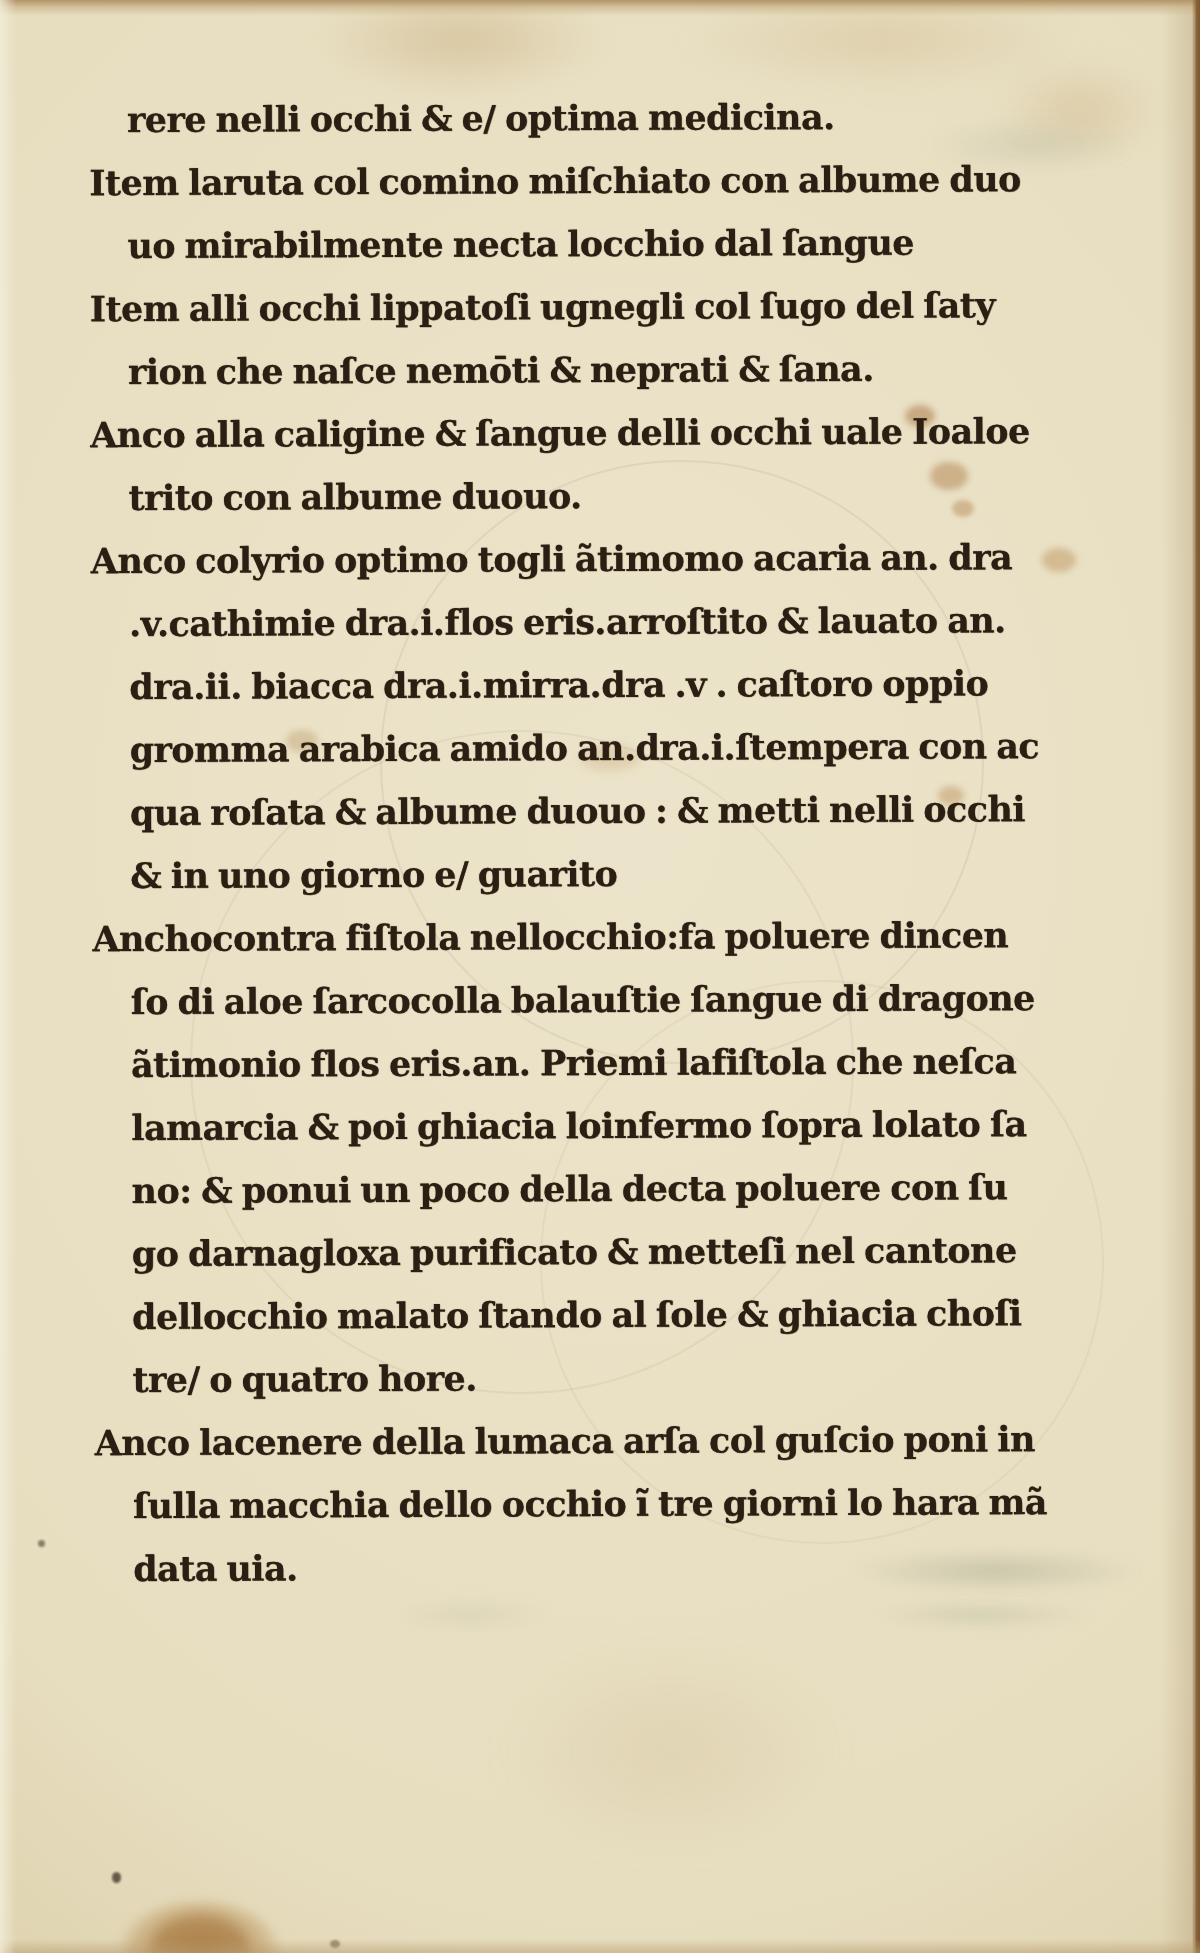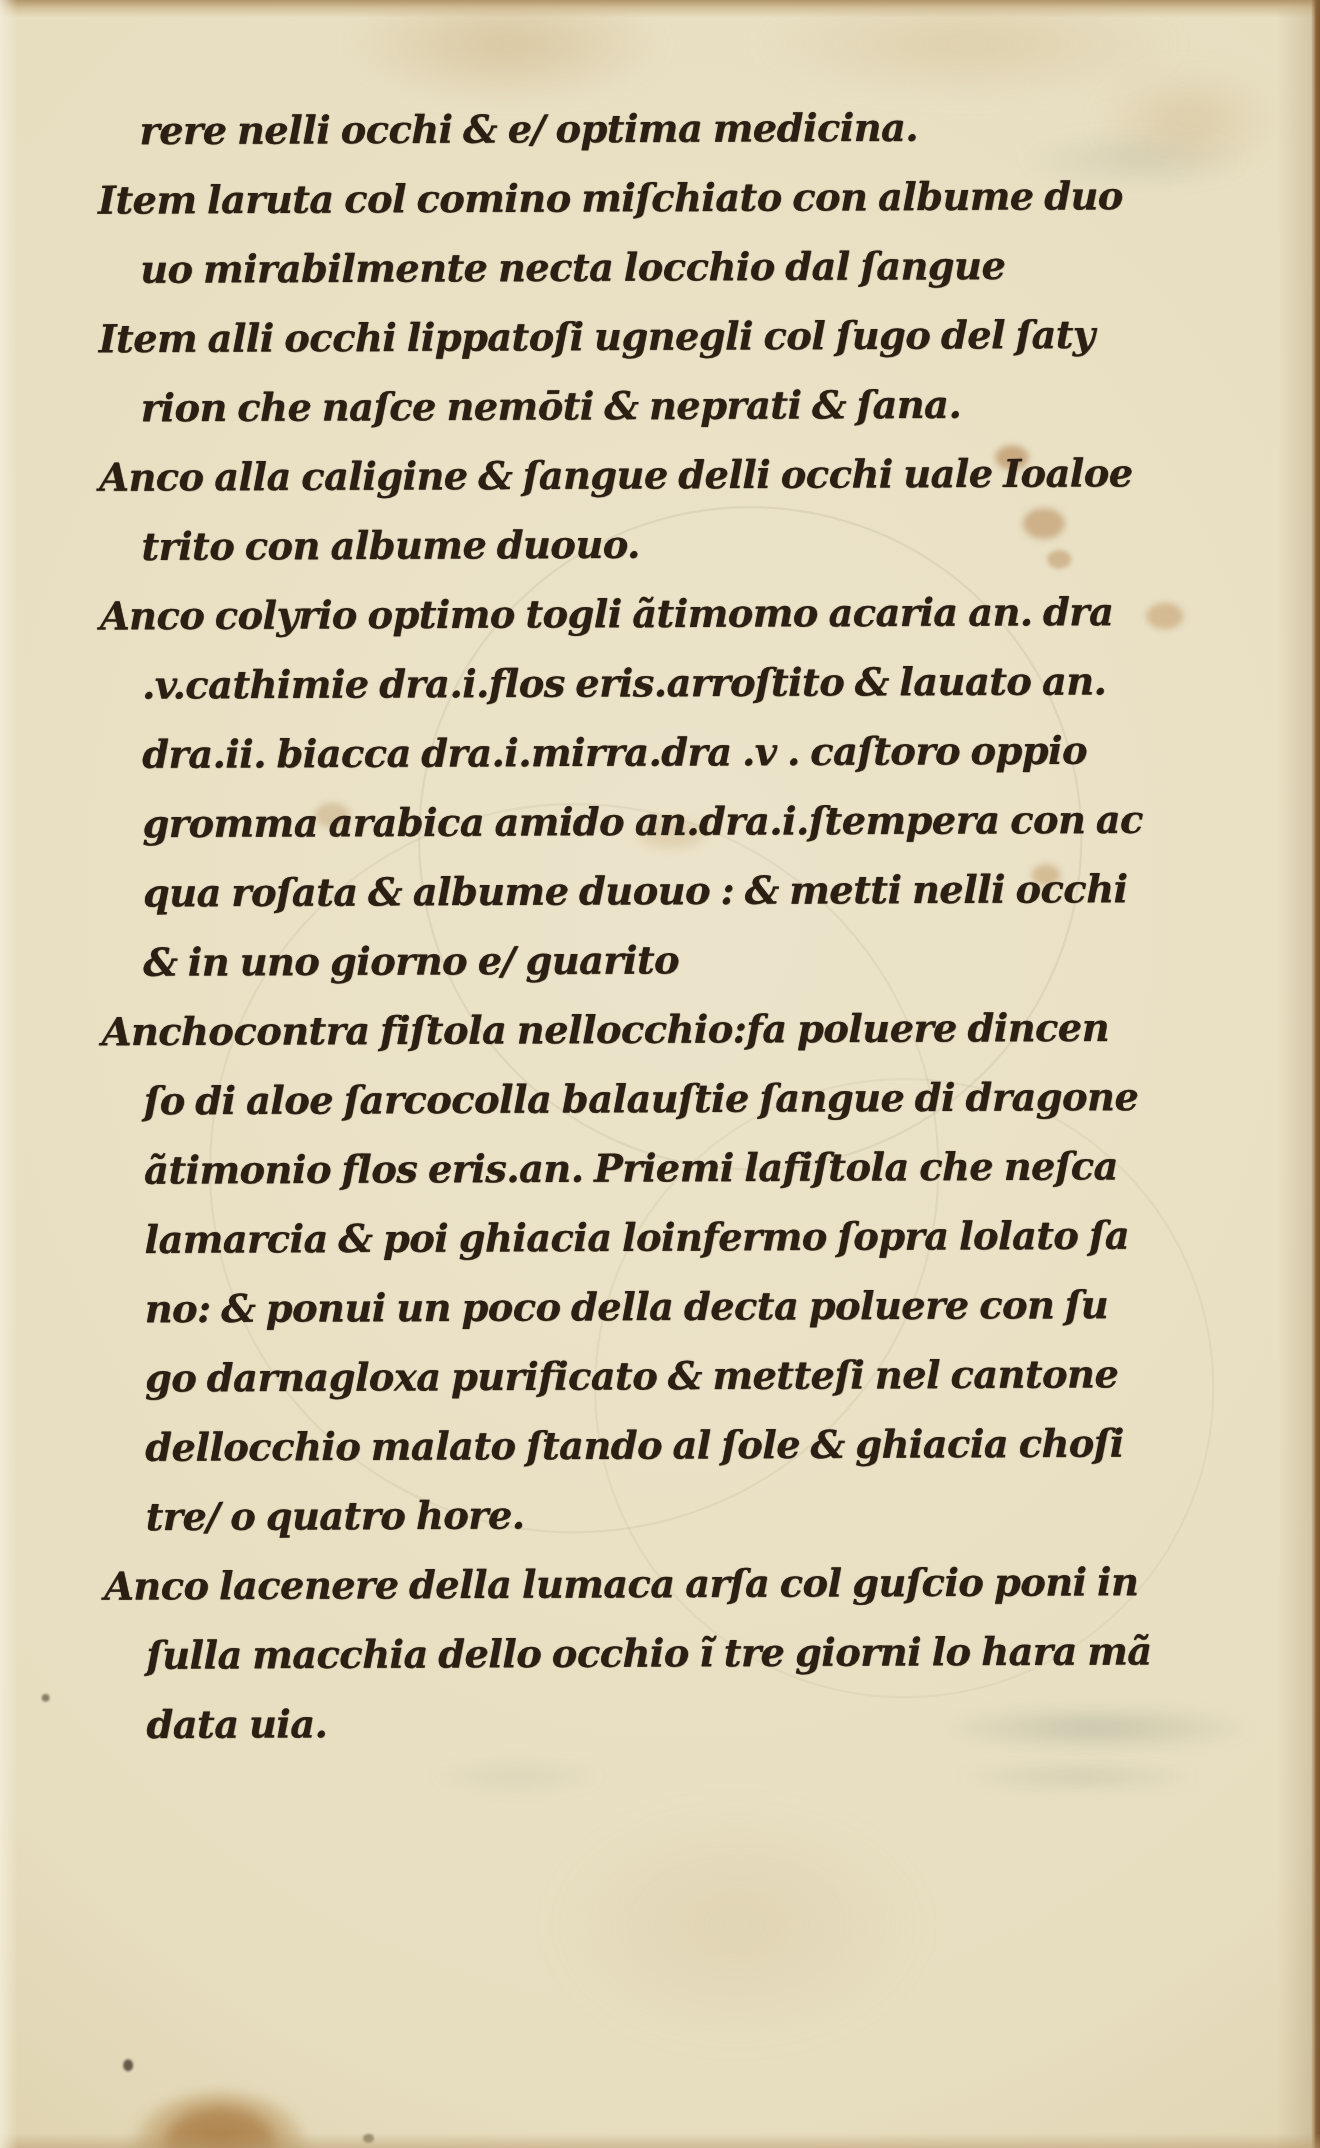--- a/index.html
+++ b/index.html
@@ -17,21 +17,20 @@
     background:#8a7a5c;
   }
   .page{
     position:relative;
     width:1200px;height:1953px;
     background:
       radial-gradient(ellipse 120% 90% at 52% 42%,
         var(--paper-mid) 0%, #e9e0c4 40%, var(--paper) 62%,
         #ddd0ab 83%, var(--paper-dark) 97%);
     overflow:hidden;
-    font-style:italic;
   }
   
   .edge-top{position:absolute;left:0;top:0;width:100%;height:16px;
     background:linear-gradient(to bottom,#b2946a,#c9b286aa 45%,transparent);}
   .edge-right{position:absolute;right:0;top:0;width:8px;height:100%;
     background:linear-gradient(to right,rgba(122,87,49,0),#8a6438 55%,var(--edge-brown));}
   .edge-right-shade{position:absolute;right:6px;top:0;width:34px;height:100%;
     background:linear-gradient(to right,rgba(150,120,80,0),rgba(150,120,80,.25));}
   .edge-bottom{position:absolute;left:0;bottom:0;width:100%;height:14px;
     background:linear-gradient(to top,#b89c6f88,transparent);}

